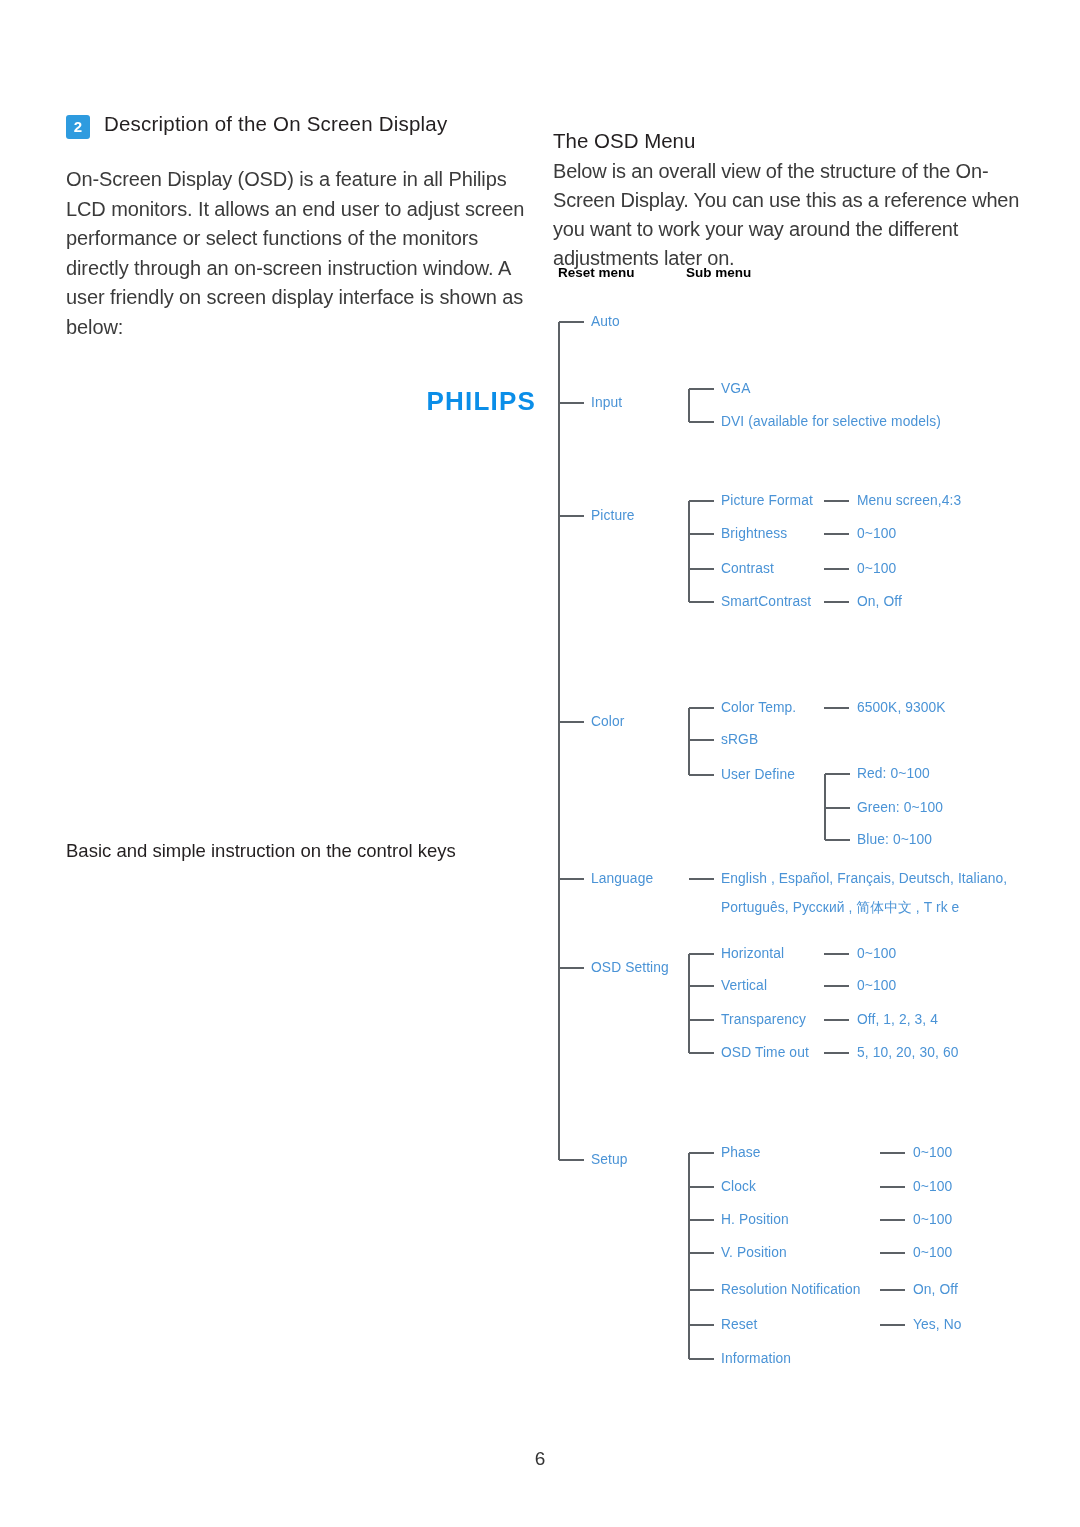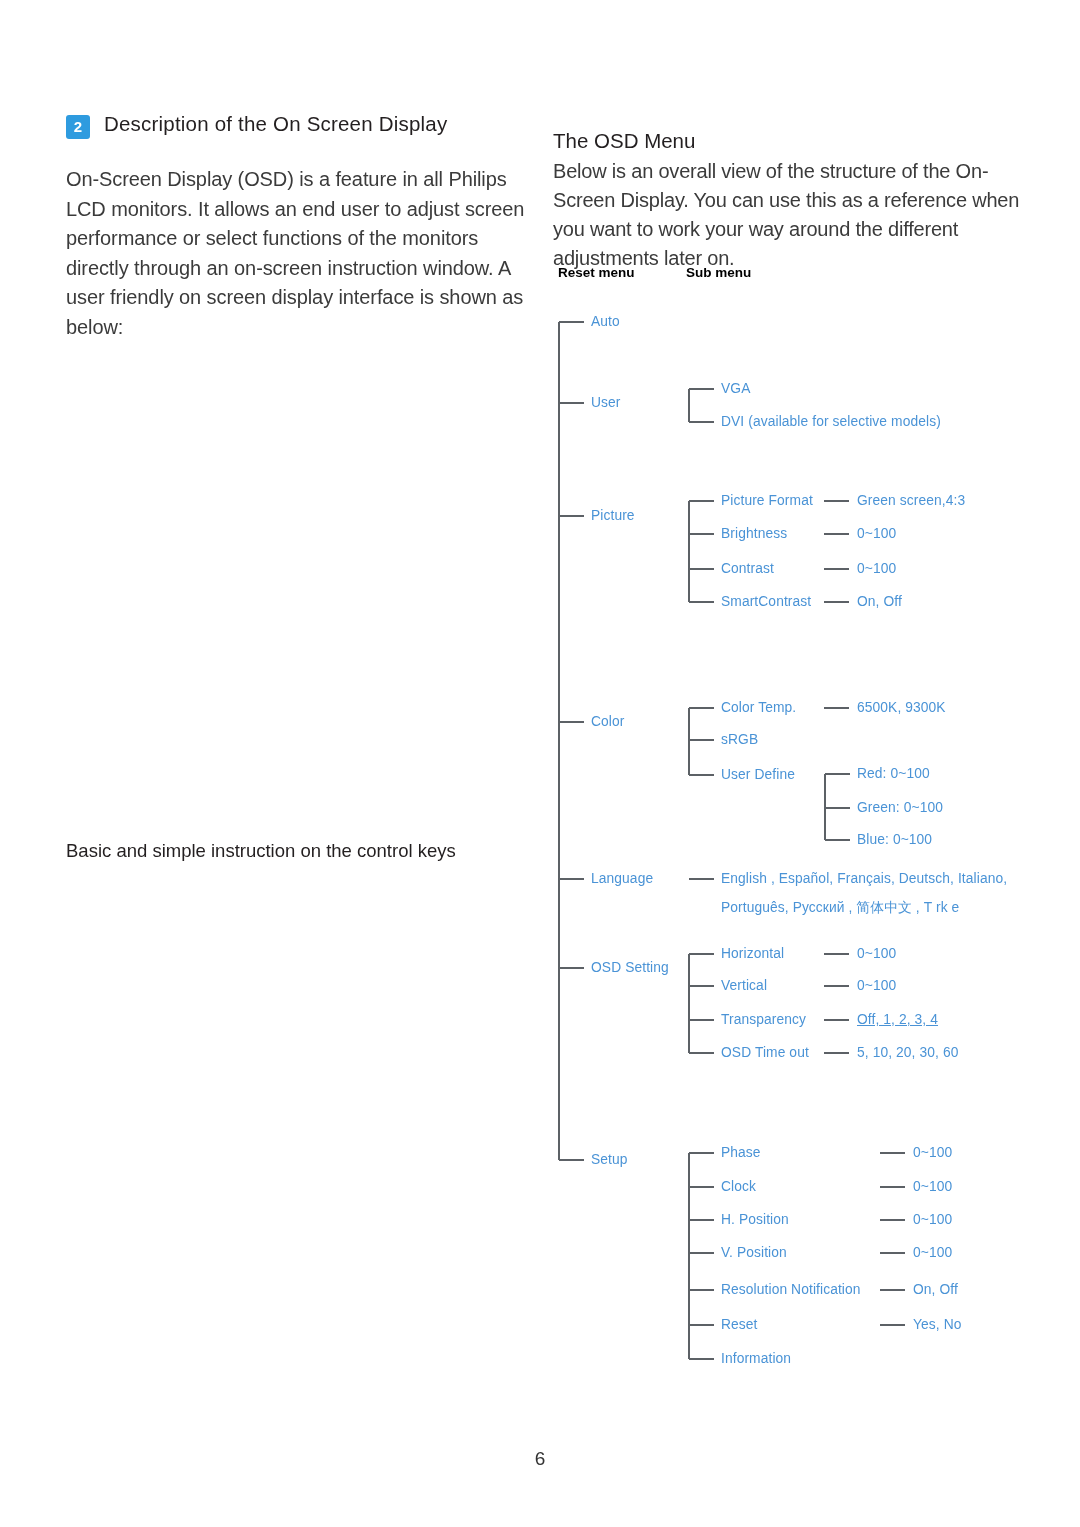--- a/index.html
+++ b/index.html
@@ -152,20 +152,21 @@
 <body>
 
 <div class="page">
 
   <div class="col-left">
     <div class="sec-head">
       <div class="badge">2</div>
       <div class="sec-head-text">Description of the On Screen Display</div>
     </div>
     <p class="body-copy">On-Screen Display (OSD) is a feature in all Philips LCD monitors. It allows an end user to adjust screen performance or select functions of the monitors directly through an on-screen instruction window. A user friendly on screen display interface is shown as below:</p>
+    <div class="philips">PHILIPS</div>
   </div>
 
   <div class="lower-left">
     <h3 class="ctrl-head">Basic and simple instruction on the control keys</h3>
   </div>
 
   <div class="col-right">
     <h3 class="osd-head">The OSD Menu</h3>
     <p class="osd-copy">Below is an overall view of the structure of the On-Screen Display. You can use this as a reference when you want to work your way around the different adjustments later on.</p>
   </div>
@@ -240,36 +241,36 @@
       <line x1="880" y1="1220" x2="905" y2="1220"></line>
       <line x1="880" y1="1253" x2="905" y2="1253"></line>
       <line x1="880" y1="1290" x2="905" y2="1290"></line>
       <line x1="880" y1="1325" x2="905" y2="1325"></line>
     </g>
   </svg>
 
   <div>
 
     <span class="tnode lvl1" style="left:591px; top:314px;">Auto</span>
-    <span class="tnode lvl1" style="left:591px; top:395px;">User</span>
+    <span class="tnode lvl1" style="left:591px; top:395px;">Input</span>
     <span class="tnode lvl1" style="left:591px; top:508px;">Picture</span>
     <span class="tnode lvl1" style="left:591px; top:714px;">Color</span>
     <span class="tnode lvl1" style="left:591px; top:871px;">Language</span>
     <span class="tnode lvl1" style="left:591px; top:960px;">OSD Setting</span>
     <span class="tnode lvl1" style="left:591px; top:1152px;">Setup</span>
 
     <span class="tnode" style="left:721px; top:381px;">VGA</span>
     <span class="tnode" style="left:721px; top:414px;">DVI (available for selective models)</span>
 
     <span class="tnode" style="left:721px; top:493px;">Picture Format</span>
     <span class="tnode" style="left:721px; top:526px;">Brightness</span>
     <span class="tnode" style="left:721px; top:561px;">Contrast</span>
     <span class="tnode" style="left:721px; top:594px;">SmartContrast</span>
 
-    <span class="tnode" style="left:857px; top:493px;">Green screen,4:3</span>
+    <span class="tnode" style="left:857px; top:493px;">Menu screen,4:3</span>
     <span class="tnode" style="left:857px; top:526px;">0~100</span>
     <span class="tnode" style="left:857px; top:561px;">0~100</span>
     <span class="tnode" style="left:857px; top:594px;">On, Off</span>
 
     <span class="tnode" style="left:721px; top:700px;">Color Temp.</span>
     <span class="tnode" style="left:721px; top:732px;">sRGB</span>
     <span class="tnode" style="left:721px; top:767px;">User Define</span>
     <span class="tnode" style="left:857px; top:700px;">6500K, 9300K</span>
     <span class="tnode" style="left:857px; top:766px;">Red: 0~100</span>
     <span class="tnode" style="left:857px; top:800px;">Green: 0~100</span>
@@ -277,21 +278,21 @@
 
     <span class="tnode" style="left:721px; top:871px;">English , Español, Français, Deutsch, Italiano,</span>
     <span class="tnode" style="left:721px; top:899px;">Português, Русский , 简体中文 , T rk e</span>
 
     <span class="tnode" style="left:721px; top:946px;">Horizontal</span>
     <span class="tnode" style="left:721px; top:978px;">Vertical</span>
     <span class="tnode" style="left:721px; top:1012px;">Transparency</span>
     <span class="tnode" style="left:721px; top:1045px;">OSD Time out</span>
     <span class="tnode" style="left:857px; top:946px;">0~100</span>
     <span class="tnode" style="left:857px; top:978px;">0~100</span>
-    <span class="tnode" style="left:857px; top:1012px;text-decoration:underline;">Off, 1, 2, 3, 4</span>
+    <span class="tnode" style="left:857px; top:1012px;">Off, 1, 2, 3, 4</span>
     <span class="tnode" style="left:857px; top:1045px;">5, 10, 20, 30, 60</span>
 
     <span class="tnode" style="left:721px; top:1145px;">Phase</span>
     <span class="tnode" style="left:721px; top:1179px;">Clock</span>
     <span class="tnode" style="left:721px; top:1212px;">H. Position</span>
     <span class="tnode" style="left:721px; top:1245px;">V. Position</span>
     <span class="tnode" style="left:721px; top:1282px;">Resolution Notification</span>
     <span class="tnode" style="left:721px; top:1317px;">Reset</span>
     <span class="tnode" style="left:721px; top:1351px;">Information</span>
 

